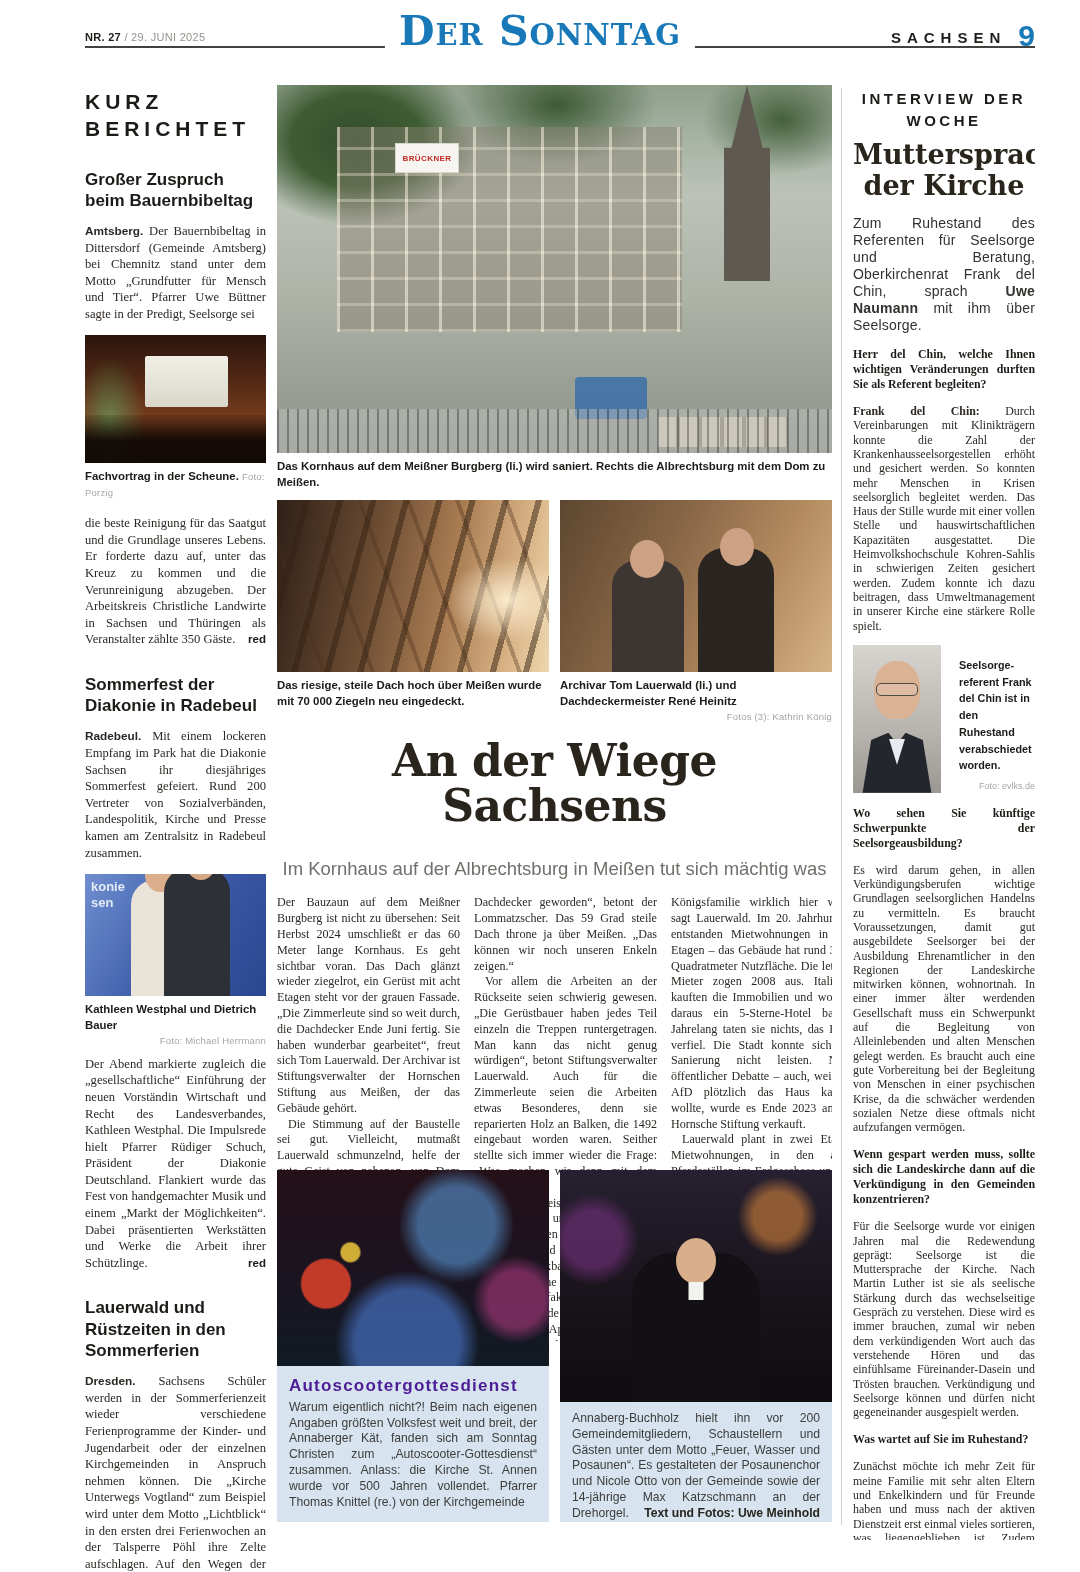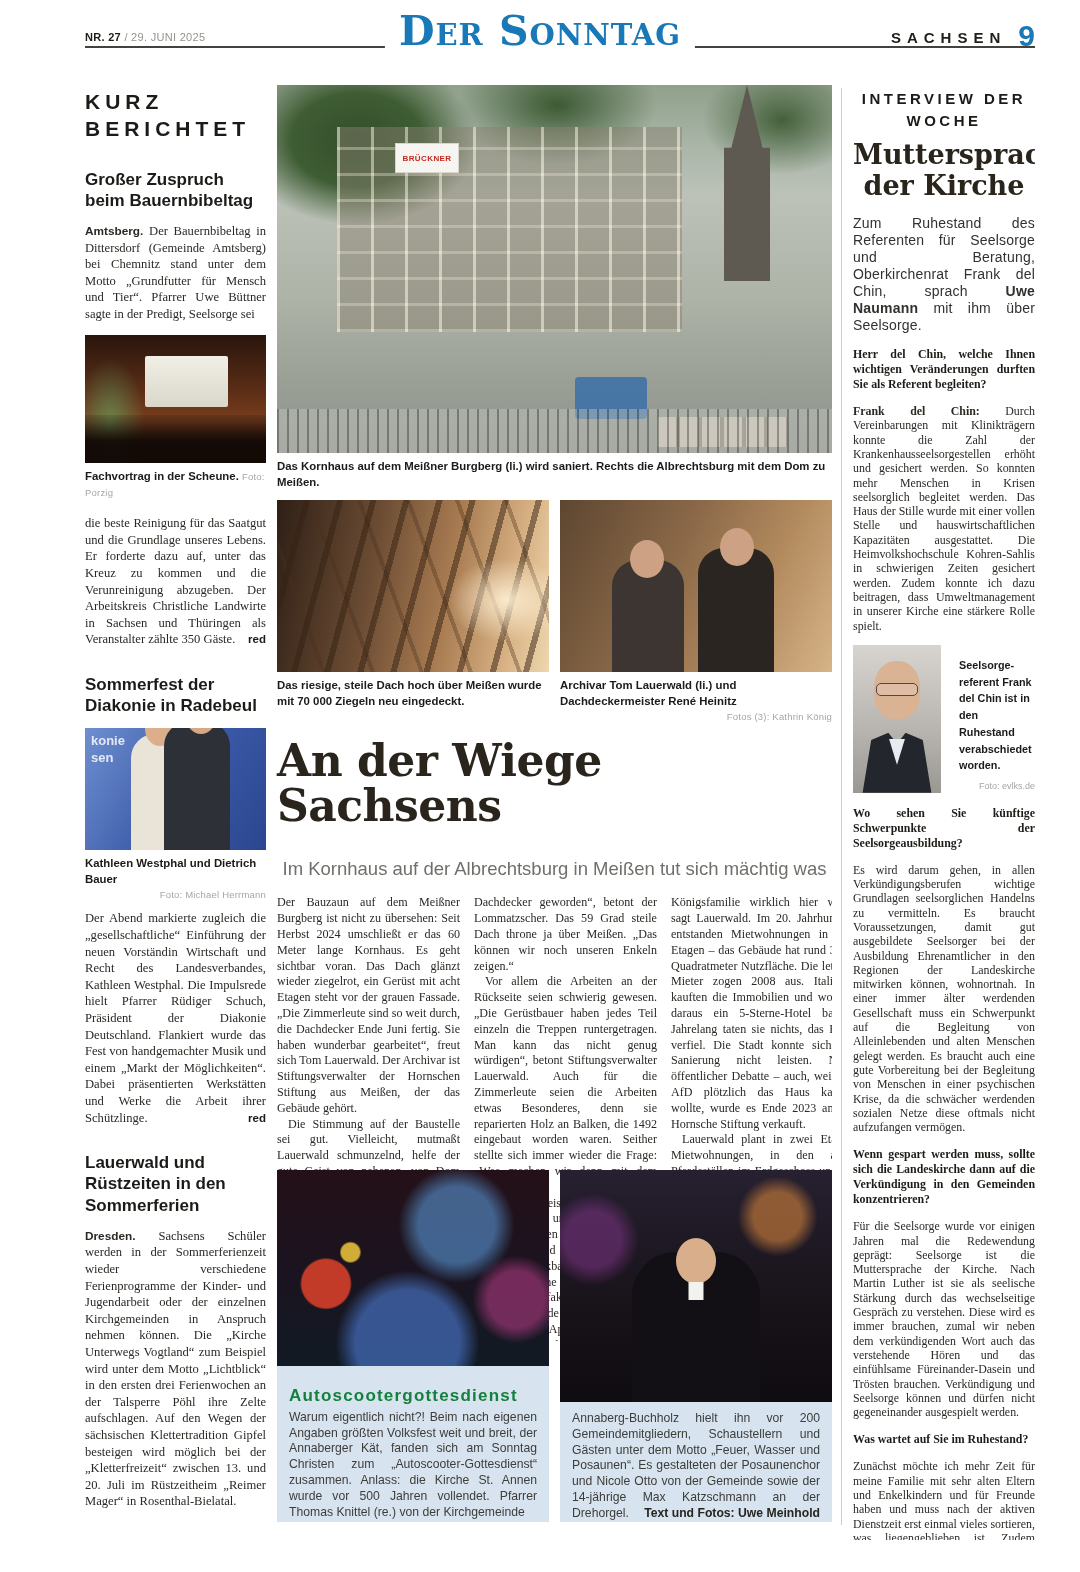--- a/index.html
+++ b/index.html
@@ -38,21 +38,21 @@
            color:#1d1b18;margin-top:6px;line-height:1.4}
   .credit{font-family:"Liberation Sans",sans-serif;font-weight:400;font-size:9.5px;color:#a6a6a1;letter-spacing:.2px}
   .credit.right{display:block;text-align:right;margin-top:1px}
   .hand{font-family:"DejaVu Sans",sans-serif;font-size:13px;color:#55534f;line-height:1}
 
   
   .ph-main{height:368px}
   .row2{display:flex;gap:11px;margin-top:9px}
   .half{width:272px;flex:none}
   .ph-half{height:172px}
-  .headline{font-family:"DejaVu Serif",serif;font-weight:700;font-size:44px;text-align:left;
+  .headline{font-family:"DejaVu Serif",serif;font-weight:700;font-size:44px;text-align:center;
             color:#29241c;margin-top:16px;line-height:1.02;letter-spacing:-.5px}
   .standfirst{font-family:"Liberation Sans",sans-serif;font-size:18.5px;color:#6f6f6b;
               text-align:center;margin-top:9px}
   .art-cols{display:flex;gap:14px;margin-top:15px;height:446px;overflow:hidden}
   .art-col{width:183px;flex:none}
   .art-col p{font-size:12.1px;line-height:15.8px;text-align:justify;margin:0}
   .art-col p.ind{text-indent:11px}
   .byline{font-family:"Liberation Sans",sans-serif;font-weight:700;font-size:11.8px;
           text-align:right;letter-spacing:.6px;margin-top:2px;color:#1d1b18}
   .artnote{font-family:"Liberation Sans",sans-serif;font-size:10.8px;letter-spacing:.2px;
@@ -61,22 +61,22 @@
            display:flex;align-items:center;gap:6px;color:#1d1b18}
 
   
   .scoot{position:absolute;top:1170px;width:272px;height:352px;background:#d7e3ef}
   .scoot-left{left:277px}
   .scoot-right{left:560px}
   .ph-bumper{height:196px}
   .ph-pastor{height:232px}
   .scoot-body{padding:9px 12px 0 12px;font-family:"Liberation Sans",sans-serif;
               font-size:12.2px;line-height:15.8px;text-align:justify;color:#3d3d3b}
-  .scoot-title{margin:13px 0 6px 0;font-family:"Liberation Sans",sans-serif;font-weight:700;
-               font-size:17px;letter-spacing:1.2px;color:#15803d}
+  .scoot-title{margin:3px 0 6px 0;font-family:"Liberation Sans",sans-serif;font-weight:700;
+               font-size:17px;letter-spacing:1.2px;color:#4c1d95}
   .credit2{float:right;font-weight:700;color:#26261f}
 
   
   .int-kicker{font-family:"Liberation Sans",sans-serif;font-weight:700;font-size:15px;
               letter-spacing:3.5px;text-align:center;line-height:1.45;color:#1d1b18}
   .int-title{font-family:"DejaVu Serif",serif;font-weight:700;font-size:27px;line-height:1.18;
              text-align:center;margin-top:7px;color:#29241c}
   .int-intro{font-family:"Liberation Sans",sans-serif;font-size:14px;line-height:17px;
              text-align:justify;margin-top:13px;color:#33312e;letter-spacing:.2px}
   .q{font-weight:700;font-size:11.9px;line-height:15px;margin-top:13px;text-align:justify;color:#1f1c18}
@@ -191,20 +191,21 @@
     <div class="photo ph-scheune" style="height:128px;margin-top:12px">
       <div class="glow-green"></div>
       <div class="screen"></div>
       <div class="audience"></div>
     </div>
     <div class="caption"><span>Fachvortrag in der Scheune.</span> <span class="credit">Foto: Porzig</span></div>
 
     <p class="body clearfix" style="margin-top:14px"><span>die beste Reinigung für das Saatgut und die Grundlage unseres Lebens. Er forderte dazu auf, unter das Kreuz zu kommen und die Verunreinigung abzugeben. Der Arbeitskreis Christliche Landwirte in Sachsen und Thüringen als Veranstalter zählte 350 Gäste.</span><span class="sign">red</span></p>
 
     <div class="subhead">Sommerfest der Diakonie in Radebeul</div>
+    <p class="body"><span class="lead">Radebeul.</span> <span>Mit einem lockeren Empfang im Park hat die Diakonie Sachsen ihr diesjähriges Sommerfest gefeiert. Rund 200 Vertreter von Sozialverbänden, Landespolitik, Kirche und Presse kamen am Zentralsitz in Radebeul zusammen.</span></p>
 
     <div class="photo ph-diak" style="height:122px;margin-top:12px">
       <div class="diak-logo"><span>konie</span><br><span>sen</span></div>
       <div class="woman"></div>
       <div class="head wh"></div>
       <div class="man"></div>
       <div class="head mh"></div>
     </div>
     <div class="caption">Kathleen Westphal und Dietrich Bauer</div>
     <span class="credit right">Foto: Michael Herrmann</span>

